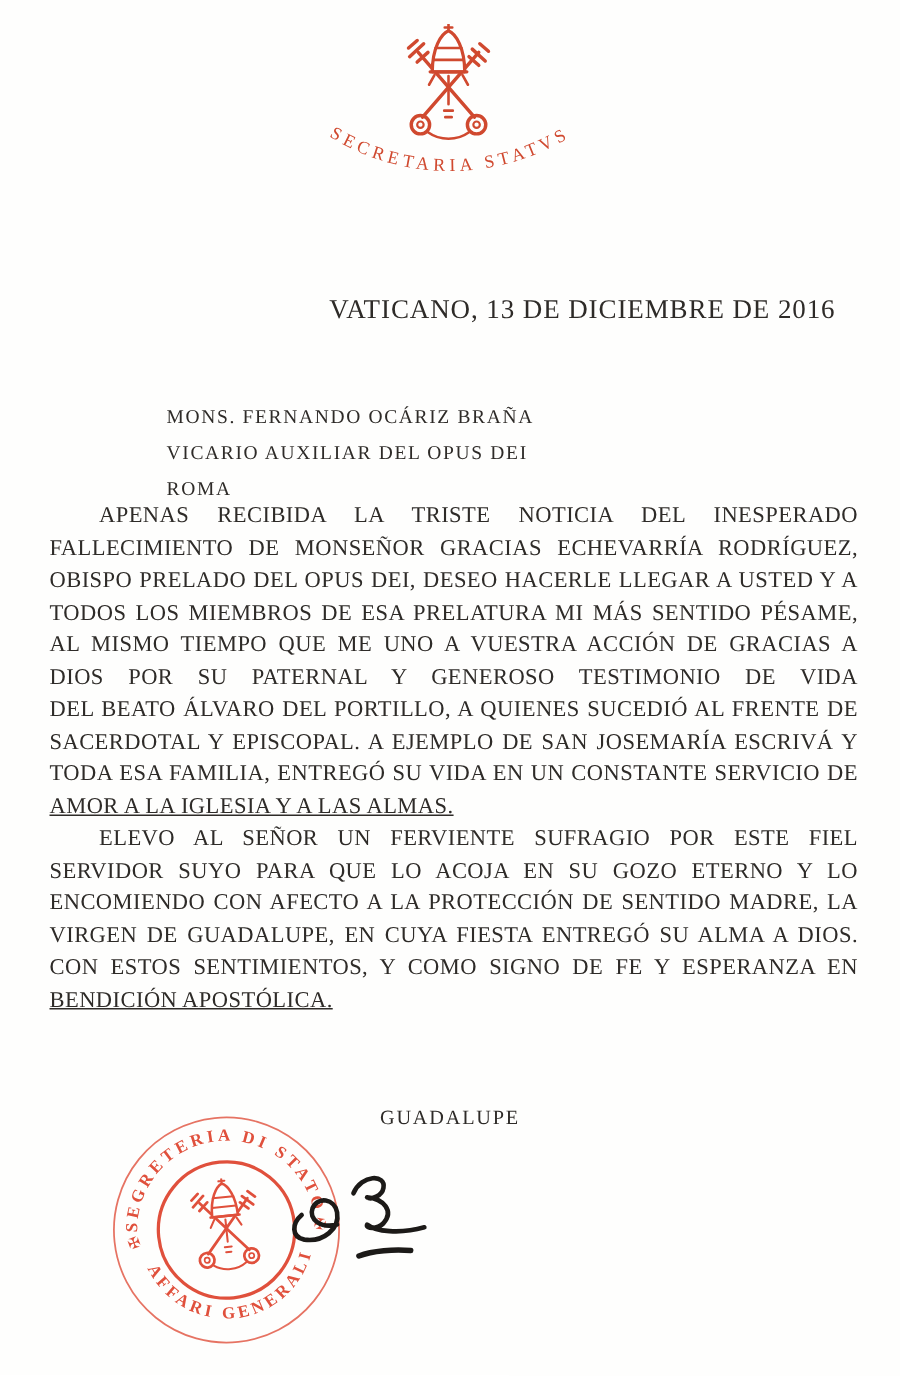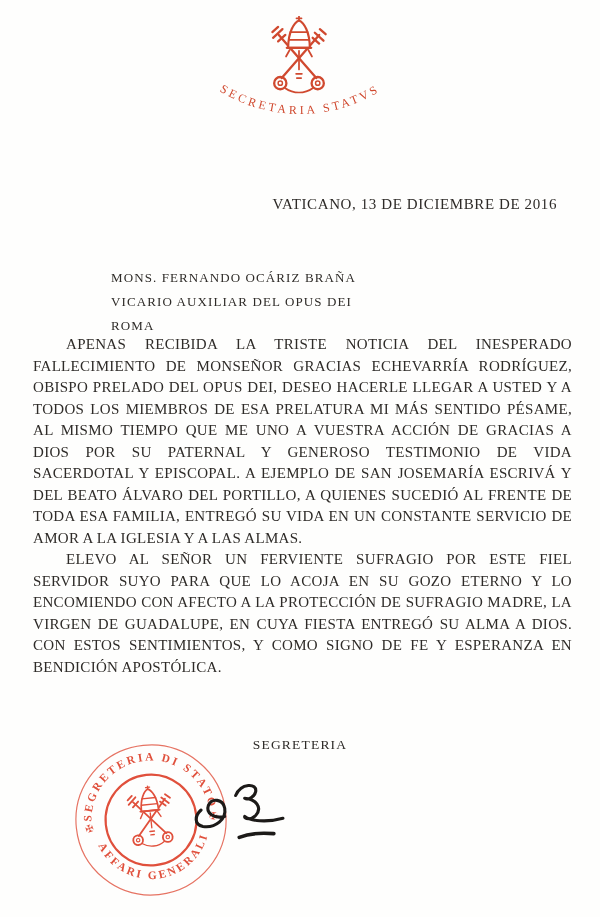--- a/index.html
+++ b/index.html
@@ -28,21 +28,21 @@
     fill: #d0492f;
   }
 
   
   .dateline {
     position: absolute;
     top: 196px;
     left: 0;
     right: 43px;
     text-align: right;
-    font-size: 15px;
+    font-size: 18px;
     letter-spacing: 0.6px;
   }
 
   
   .addressee {
     position: absolute;
     left: 83px;
     top: 266px;
     font-size: 13px;
     letter-spacing: 1.1px;
@@ -56,21 +56,21 @@
     left: 33px;
     top: 334px;
     width: 539px;
     font-size: 15px;
     letter-spacing: 0.3px;
     line-height: 21.5px;
   }
   .paragraph + .paragraph { }
   .line { text-align: justify; text-align-last: justify; white-space: normal; }
   .line.first { text-indent: 33px; }
-  .line.last { text-align-last: left; }
+  .line.last { text-align-last: left; text-decoration: underline; }
 
   
   .signature-name {
     position: absolute;
     left: 0;
     width: 600px;
     top: 737px;
     text-align: center;
     font-size: 13.5px;
     letter-spacing: 1.2px;
@@ -161,36 +161,36 @@
   </div>
 
   <div class="letter-body">
       <div class="paragraph">
         <div class="line first">APENAS RECIBIDA LA TRISTE NOTICIA DEL INESPERADO</div>
         <div class="line">FALLECIMIENTO DE MONSEÑOR GRACIAS ECHEVARRÍA RODRÍGUEZ,</div>
         <div class="line">OBISPO PRELADO DEL OPUS DEI, DESEO HACERLE LLEGAR A USTED Y A</div>
         <div class="line">TODOS LOS MIEMBROS DE ESA PRELATURA MI MÁS SENTIDO PÉSAME,</div>
         <div class="line">AL MISMO TIEMPO QUE ME UNO A VUESTRA ACCIÓN DE GRACIAS A</div>
         <div class="line">DIOS POR SU PATERNAL Y GENEROSO TESTIMONIO DE VIDA</div>
+        <div class="line">DEL BEATO ÁLVARO DEL PORTILLO, A QUIENES SUCEDIÓ AL FRENTE DE</div>
         <div class="line">SACERDOTAL Y EPISCOPAL. A EJEMPLO DE SAN JOSEMARÍA ESCRIVÁ Y</div>
-        <div class="line">DEL BEATO ÁLVARO DEL PORTILLO, A QUIENES SUCEDIÓ AL FRENTE DE</div>
         <div class="line">TODA ESA FAMILIA, ENTREGÓ SU VIDA EN UN CONSTANTE SERVICIO DE</div>
         <div class="line last">AMOR A LA IGLESIA Y A LAS ALMAS.</div>
       </div>
       <div class="paragraph">
         <div class="line first">ELEVO AL SEÑOR UN FERVIENTE SUFRAGIO POR ESTE FIEL</div>
         <div class="line">SERVIDOR SUYO PARA QUE LO ACOJA EN SU GOZO ETERNO Y LO</div>
-        <div class="line">ENCOMIENDO CON AFECTO A LA PROTECCIÓN DE SUFRAGIO MADRE, LA</div>
+        <div class="line">ENCOMIENDO CON AFECTO A LA PROTECCIÓN DE SENTIDO MADRE, LA</div>
         <div class="line">VIRGEN DE GUADALUPE, EN CUYA FIESTA ENTREGÓ SU ALMA A DIOS.</div>
         <div class="line">CON ESTOS SENTIMIENTOS, Y COMO SIGNO DE FE Y ESPERANZA EN</div>
         <div class="line last">BENDICIÓN APOSTÓLICA.</div>
       </div>
     </div>
 
-  <div class="signature-name">SEGRETERIA</div>
+  <div class="signature-name">GUADALUPE</div>
 
   <svg class="stamp-svg" viewBox="0 0 160 160">
     <g style="color:#e0503c">
       <circle cx="80" cy="80" r="76" fill="none" stroke="currentColor" stroke-width="1.2" opacity="0.8"></circle>
       <circle cx="80" cy="80" r="46" fill="none" stroke="currentColor" stroke-width="2.2"></circle>
       <use href="#emblem" x="51" y="45" width="58" height="65"></use>
       <path id="stampTop" d="M20 86 A60.3 60.3 0 1 1 140 86" fill="none"></path>
       <text class="stamp-text">
         <textPath href="#stampTop" startOffset="50%" text-anchor="middle">SEGRETERIA DI STATO</textPath>
       </text>

